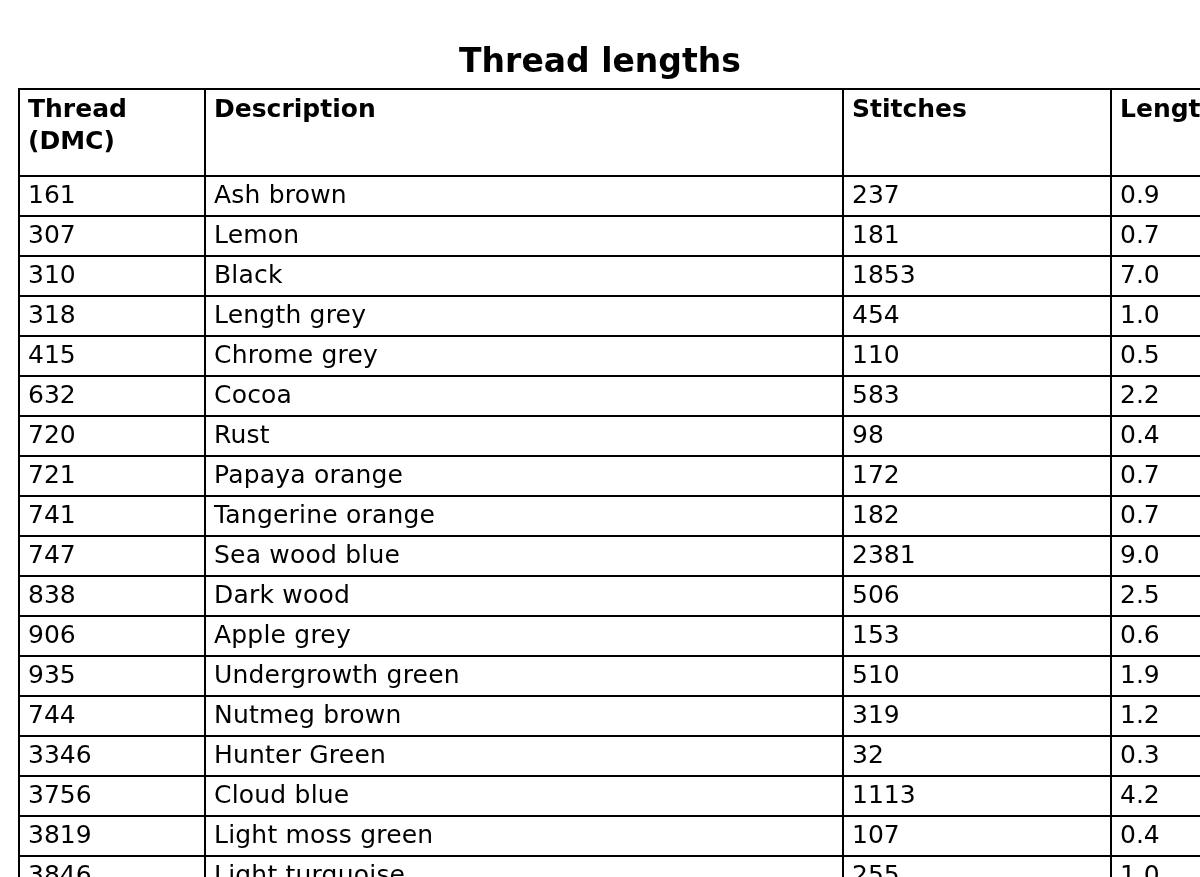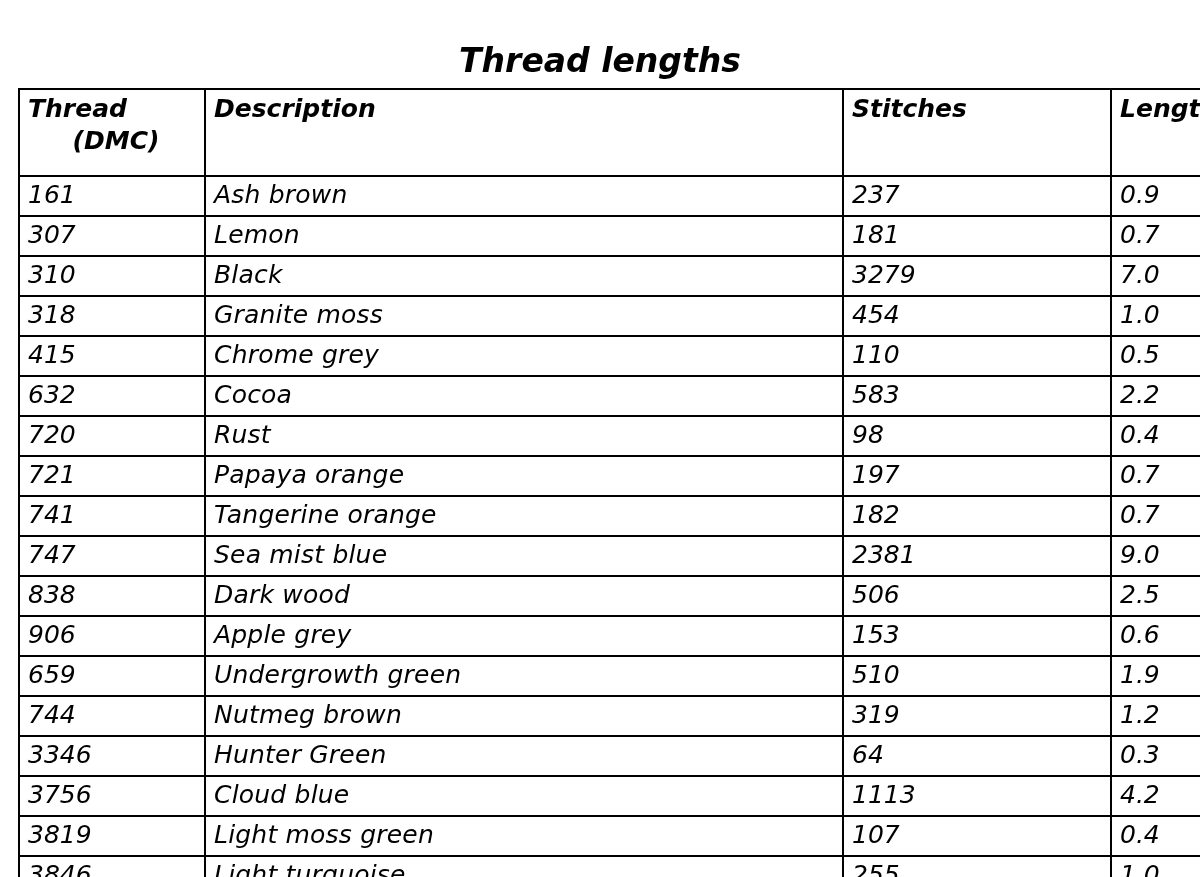--- a/index.html
+++ b/index.html
@@ -12,21 +12,20 @@
     height: 877px;
     overflow: hidden;
     font-family: "DejaVu Sans", "Liberation Sans", sans-serif;
     color: #000000;
   }
   .page {
     position: relative;
     width: 1200px;
     height: 877px;
     box-sizing: border-box;
-    font-style: italic;
   }
   .doc-title {
     text-align: center;
     font-size: 33px;
     font-weight: bold;
     letter-spacing: 0px;
     margin: 0;
     padding-top: 44px;
     padding-bottom: 9px;
     line-height: 1.0;
@@ -61,21 +60,20 @@
     overflow: hidden;
   }
   table.thread-table thead th {
     font-weight: bold;
     height: 80px;
     vertical-align: top;
     padding-top: 3px;
   }
   table.thread-table thead th .hdr-line2 {
     display: block;
-    text-align: center;
   }
   table.thread-table tbody td {
     height: 34px;
   }
   .desc-cell {
     letter-spacing: 0.2px;
   }
 </style>
 </head>
 <body>
@@ -118,26 +116,26 @@
           </tr>
           <tr>
             <td>307</td>
             <td class="desc-cell">Lemon</td>
             <td>181</td>
             <td>0.7</td>
           </tr>
           <tr>
             <td>310</td>
             <td class="desc-cell">Black</td>
-            <td>3279</td>
+            <td>1853</td>
             <td>7.0</td>
           </tr>
           <tr>
             <td>318</td>
-            <td class="desc-cell">Granite moss</td>
+            <td class="desc-cell">Length grey</td>
             <td>454</td>
             <td>1.0</td>
           </tr>
           <tr>
             <td>415</td>
             <td class="desc-cell">Chrome grey</td>
             <td>110</td>
             <td>0.5</td>
           </tr>
           <tr>
@@ -148,63 +146,63 @@
           </tr>
           <tr>
             <td>720</td>
             <td class="desc-cell">Rust</td>
             <td>98</td>
             <td>0.4</td>
           </tr>
           <tr>
             <td>721</td>
             <td class="desc-cell">Papaya orange</td>
-            <td>197</td>
+            <td>172</td>
             <td>0.7</td>
           </tr>
           <tr>
             <td>741</td>
             <td class="desc-cell">Tangerine orange</td>
             <td>182</td>
             <td>0.7</td>
           </tr>
           <tr>
             <td>747</td>
-            <td class="desc-cell">Sea mist blue</td>
+            <td class="desc-cell">Sea wood blue</td>
             <td>2381</td>
             <td>9.0</td>
           </tr>
           <tr>
             <td>838</td>
             <td class="desc-cell">Dark wood</td>
             <td>506</td>
             <td>2.5</td>
           </tr>
           <tr>
             <td>906</td>
             <td class="desc-cell">Apple grey</td>
             <td>153</td>
             <td>0.6</td>
           </tr>
           <tr>
-            <td>659</td>
+            <td>935</td>
             <td class="desc-cell">Undergrowth green</td>
             <td>510</td>
             <td>1.9</td>
           </tr>
           <tr>
             <td>744</td>
             <td class="desc-cell">Nutmeg brown</td>
             <td>319</td>
             <td>1.2</td>
           </tr>
           <tr>
             <td>3346</td>
             <td class="desc-cell">Hunter Green</td>
-            <td>64</td>
+            <td>32</td>
             <td>0.3</td>
           </tr>
           <tr>
             <td>3756</td>
             <td class="desc-cell">Cloud blue</td>
             <td>1113</td>
             <td>4.2</td>
           </tr>
           <tr>
             <td>3819</td>

